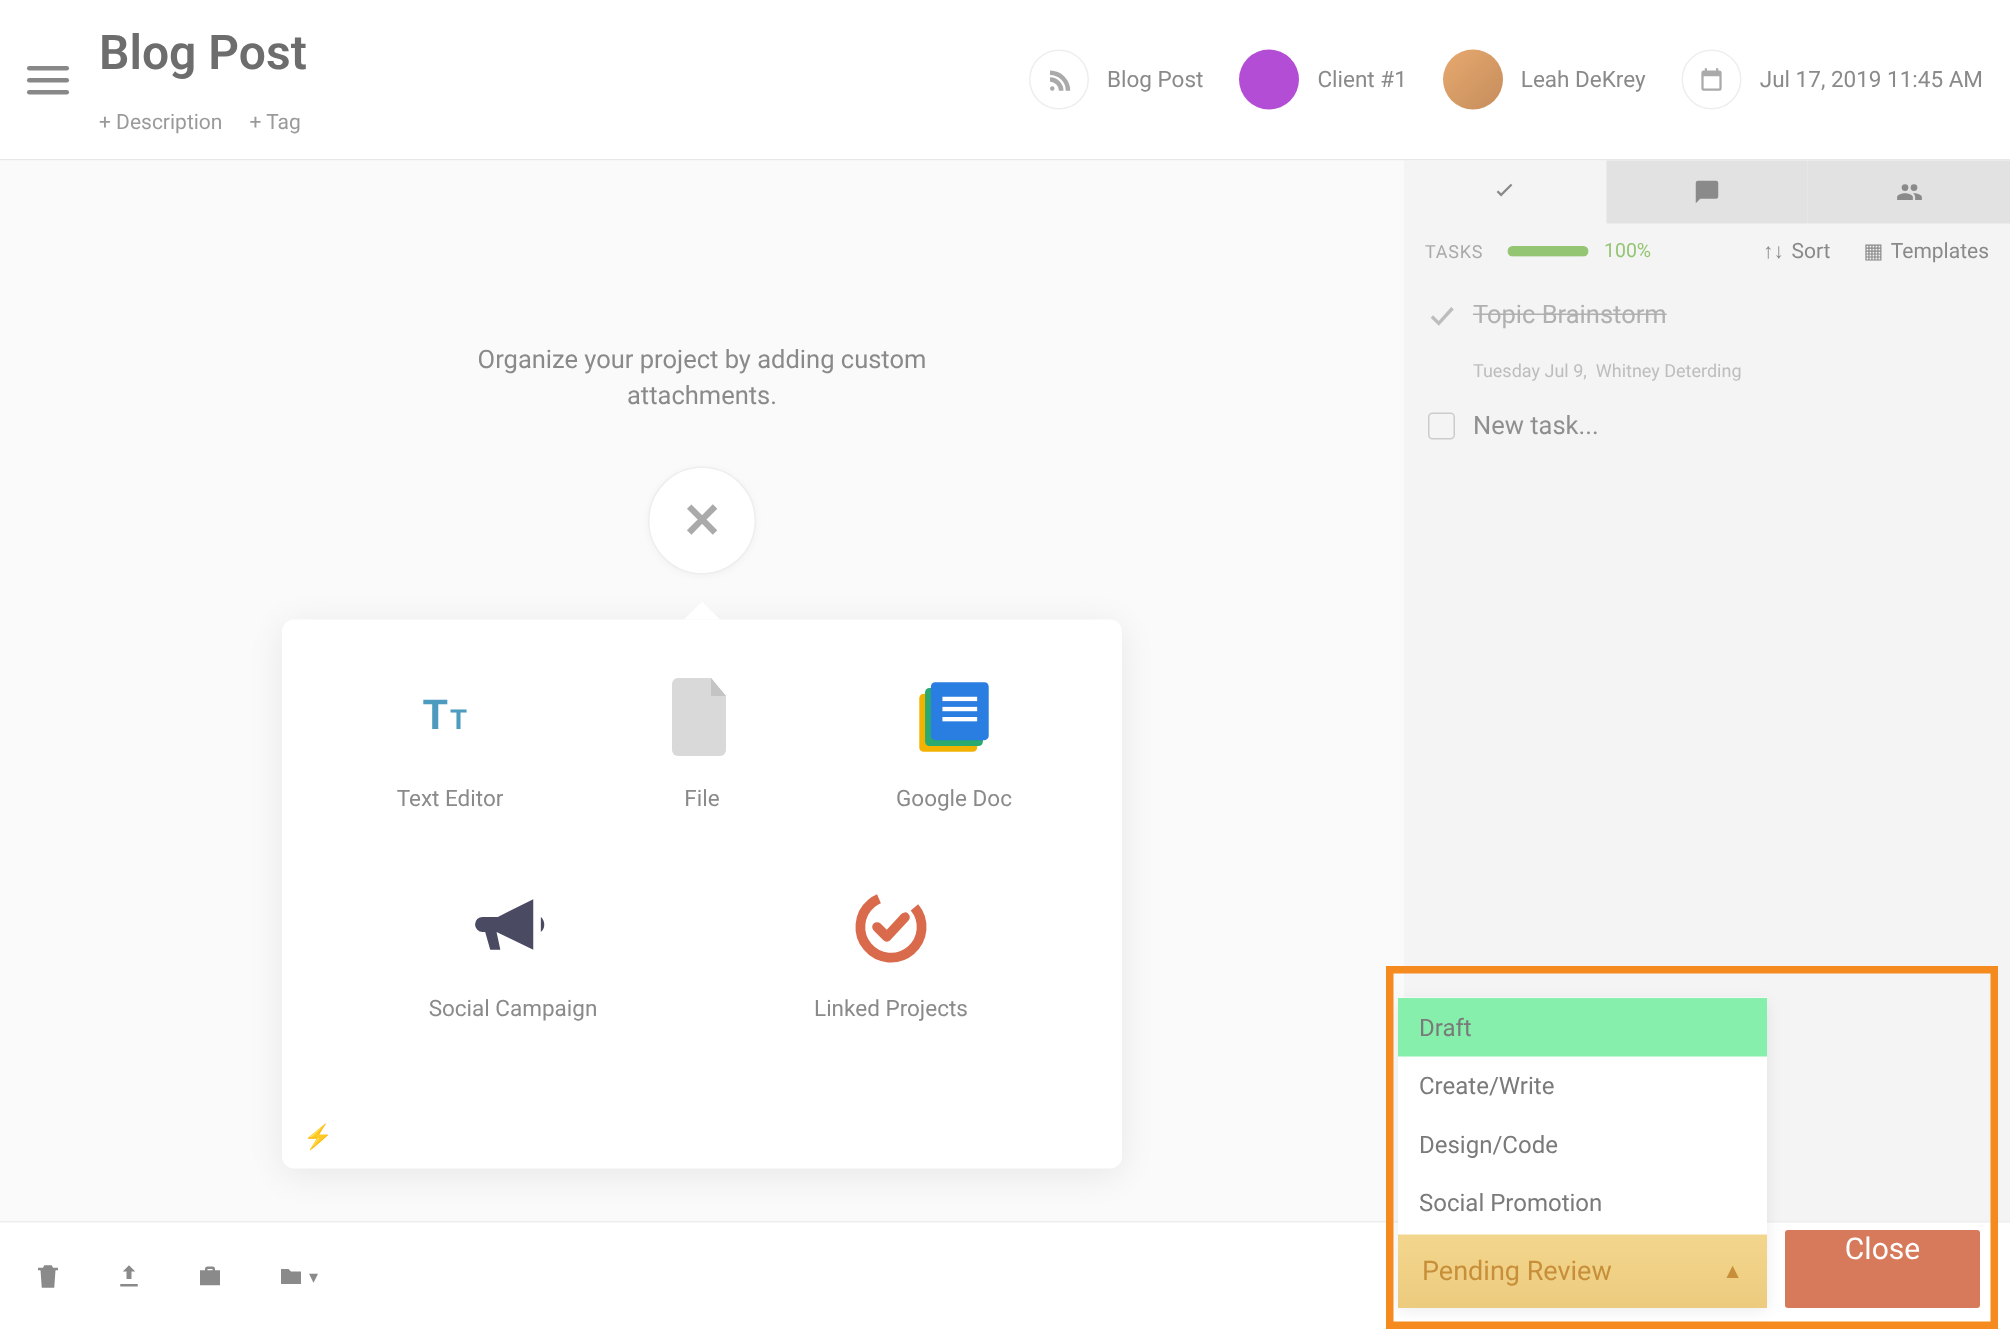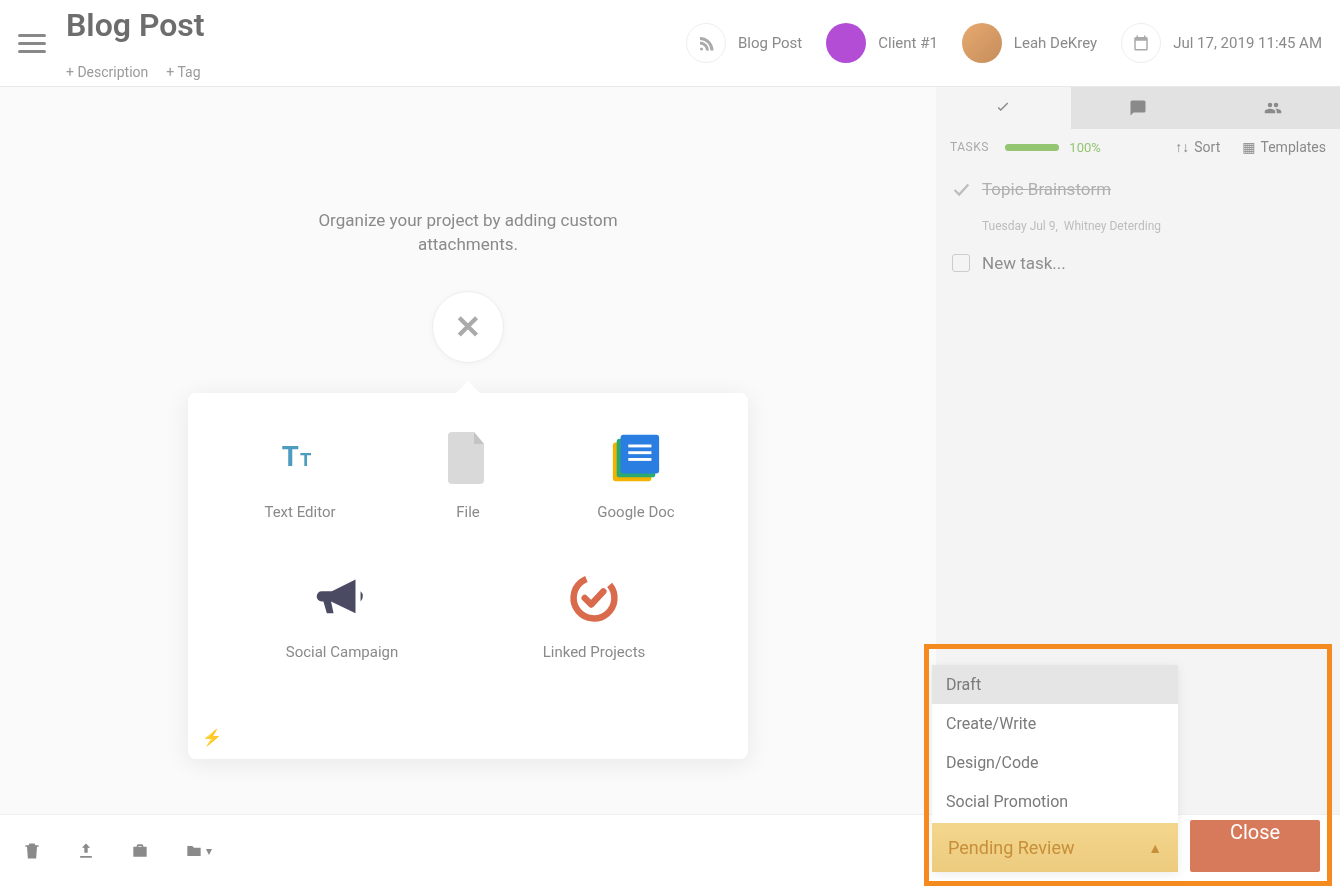--- a/index.html
+++ b/index.html
@@ -8,21 +8,21 @@
   background: #ffffff;
   width: 1340px;
   height: 886px;
   overflow: hidden;
   position: relative;
   color: #7a7a7a;
 }
 
 
 .header {
-  height: 87px;
+  height: 107px;
   display: flex;
   align-items: center;
   padding: 0 18px;
   border-bottom: 1px solid #e8e8e8;
 }
 .hamburger {
   width: 28px;
   cursor: pointer;
 }
 .hamburger span { display:block; height:3px; background:#888; margin:5px 0; border-radius:2px; }
@@ -182,21 +182,21 @@
 }
 .status-stack { flex:1; display:flex; flex-direction:column; background:#fff; box-shadow: 0 2px 10px rgba(0,0,0,.08); }
 .status-list {
   max-height: 158px;
   overflow-y: auto;
 }
 .status-list::-webkit-scrollbar { width:10px; }
 .status-list::-webkit-scrollbar-thumb { background:#c8c8c8; border-radius:5px; }
 .status-list::-webkit-scrollbar-track { background:#f0f0f0; }
 .status-item { padding:10px 14px; font-size:16px; color:#7a7a7a; cursor:pointer; }
-.status-item.active { background:#e5e5e5; }
+.status-item.active { background:#86efac; }
 .status-current {
   background:#f6dd99;
   background: linear-gradient(#f3d68d,#eccb7e);
   padding:14px 16px; font-size:18px; color:#c78f3a; display:flex; align-items:center; justify-content:space-between;
   cursor:pointer;
 }
 .status-current .chev { font-size:14px; color:#c78f3a;}
 .close-btn {
   width:130px; height:52px;
   background:#d77a5c;

